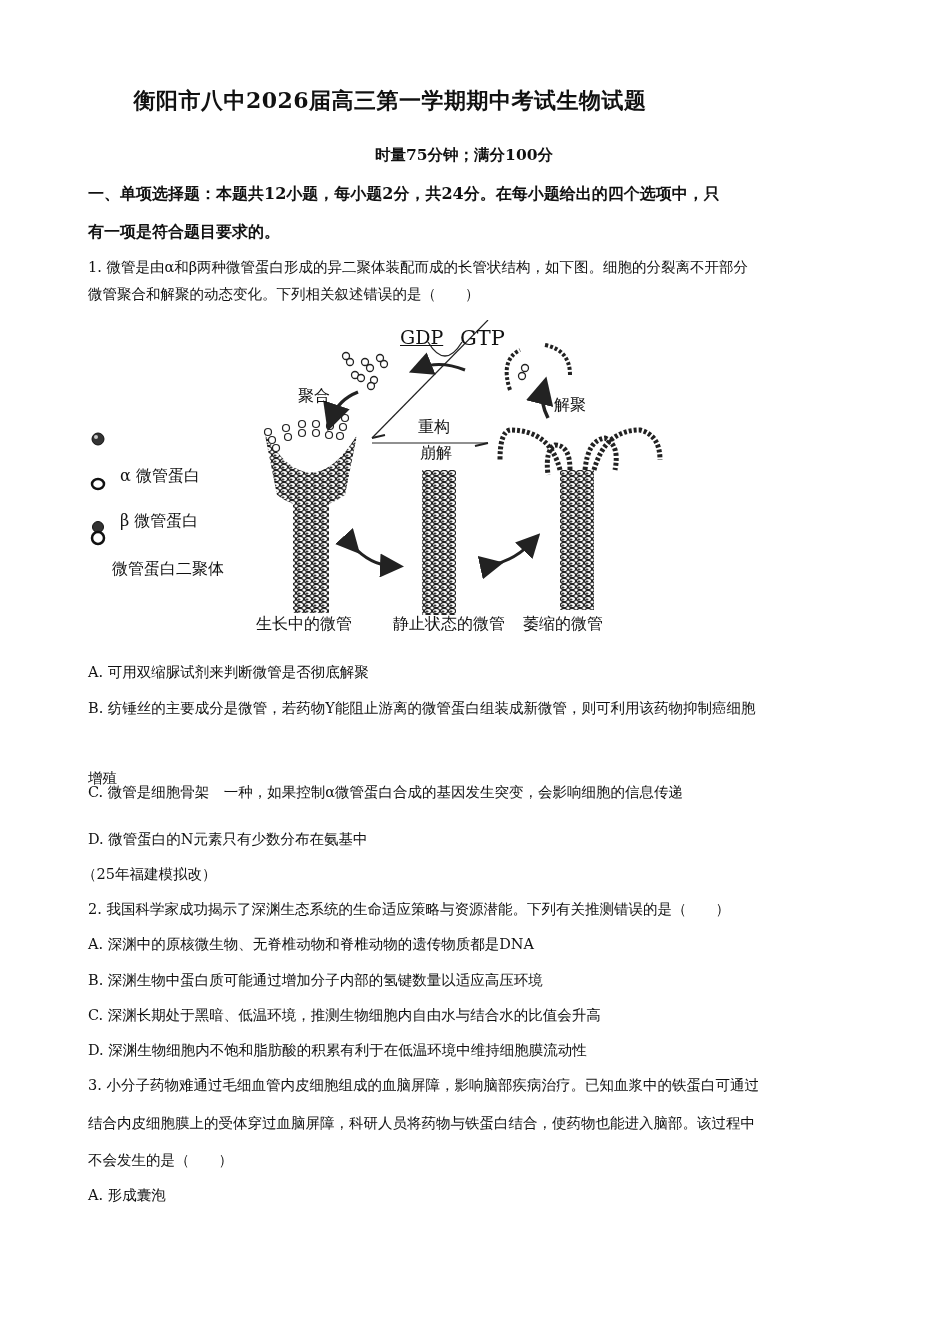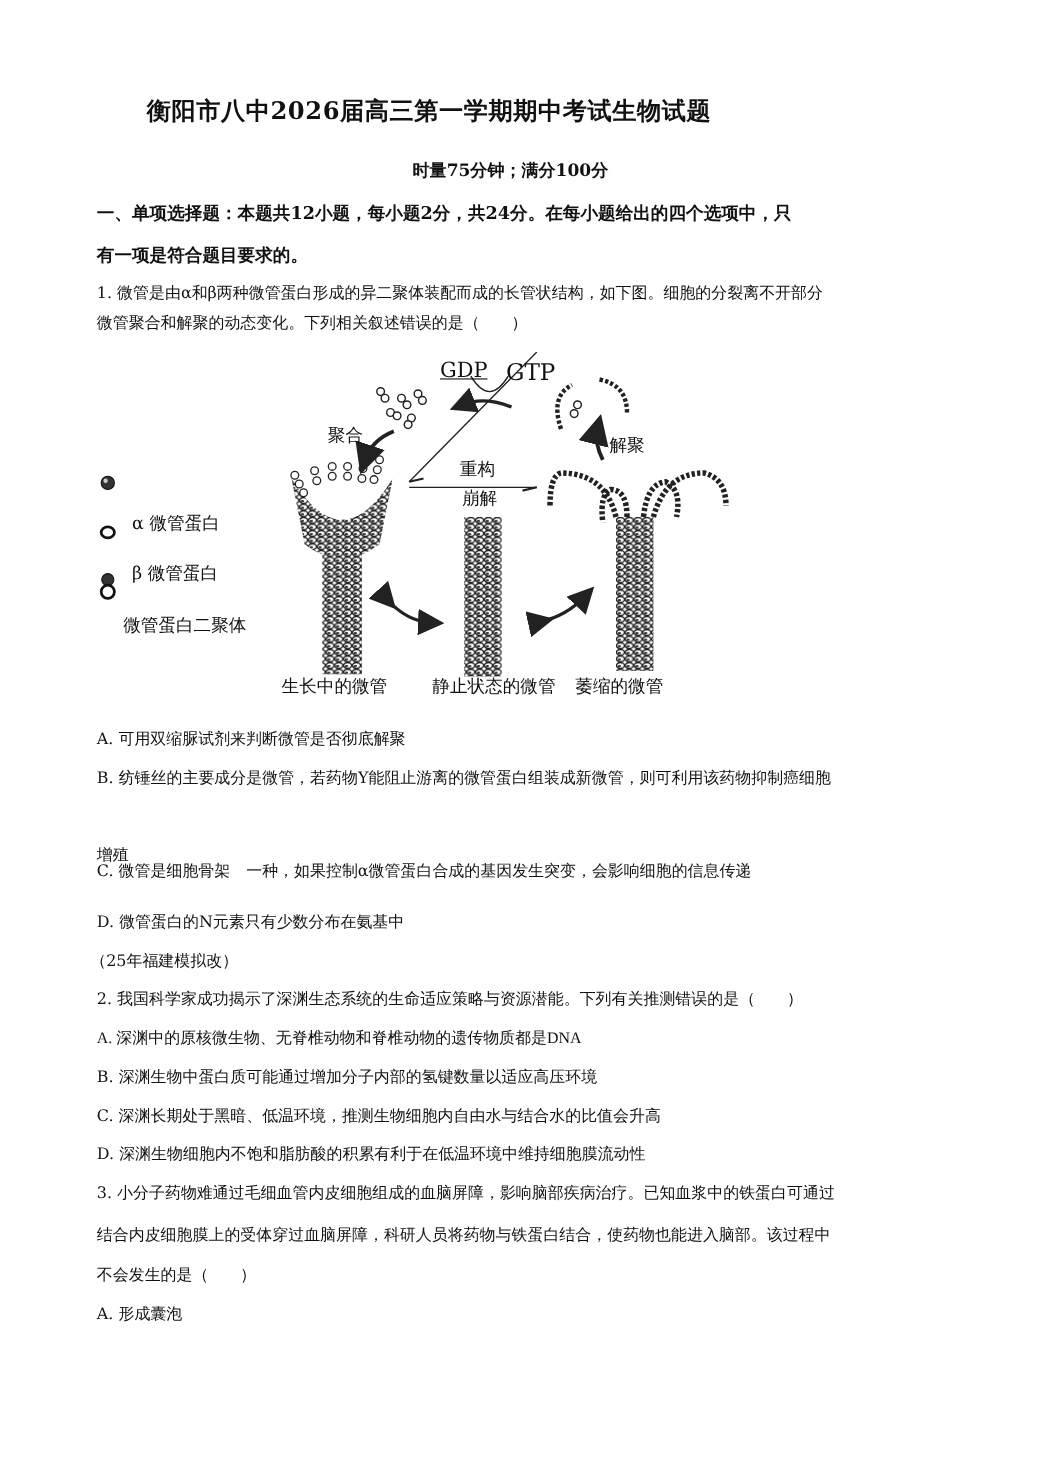--- a/index.html
+++ b/index.html
@@ -148,21 +148,21 @@
 </div>
 
 <div class="line" style="top:662px;">A. 可用双缩脲试剂来判断微管是否彻底解聚</div>
 <div class="line" style="top:698px;">B. 纺锤丝的主要成分是微管，若药物Y能阻止游离的微管蛋白组装成新微管，则可利用该药物抑制癌细胞</div>
 <div class="line" style="top:768px;">增殖</div>
 <div class="line" style="top:782px;">C. 微管是细胞骨架　一种，如果控制α微管蛋白合成的基因发生突变，会影响细胞的信息传递</div>
 <div class="line" style="top:829px;">D. 微管蛋白的N元素只有少数分布在氨基中</div>
 <div class="line" style="top:864px;left:82px;">（25年福建模拟改）</div>
 
 <div class="line" style="top:899px;">2. 我国科学家成功揭示了深渊生态系统的生命适应策略与资源潜能。下列有关推测错误的是（　　）</div>
-<div class="line" style="top:934px;font-family:Liberation Serif, serif;">A. 深渊中的原核微生物、无脊椎动物和脊椎动物的遗传物质都是DNA</div>
+<div class="line" style="top:934px;">A. 深渊中的原核微生物、无脊椎动物和脊椎动物的遗传物质都是DNA</div>
 <div class="line" style="top:970px;">B. 深渊生物中蛋白质可能通过增加分子内部的氢键数量以适应高压环境</div>
 <div class="line" style="top:1005px;">C. 深渊长期处于黑暗、低温环境，推测生物细胞内自由水与结合水的比值会升高</div>
 <div class="line" style="top:1040px;">D. 深渊生物细胞内不饱和脂肪酸的积累有利于在低温环境中维持细胞膜流动性</div>
 
 <div class="line" style="top:1075px;">3. 小分子药物难通过毛细血管内皮细胞组成的血脑屏障，影响脑部疾病治疗。已知血浆中的铁蛋白可通过</div>
 <div class="line" style="top:1113px;">结合内皮细胞膜上的受体穿过血脑屏障，科研人员将药物与铁蛋白结合，使药物也能进入脑部。该过程中</div>
 <div class="line" style="top:1150px;">不会发生的是（　　）</div>
 <div class="line" style="top:1185px;">A. 形成囊泡</div>
 
 </body></html>

